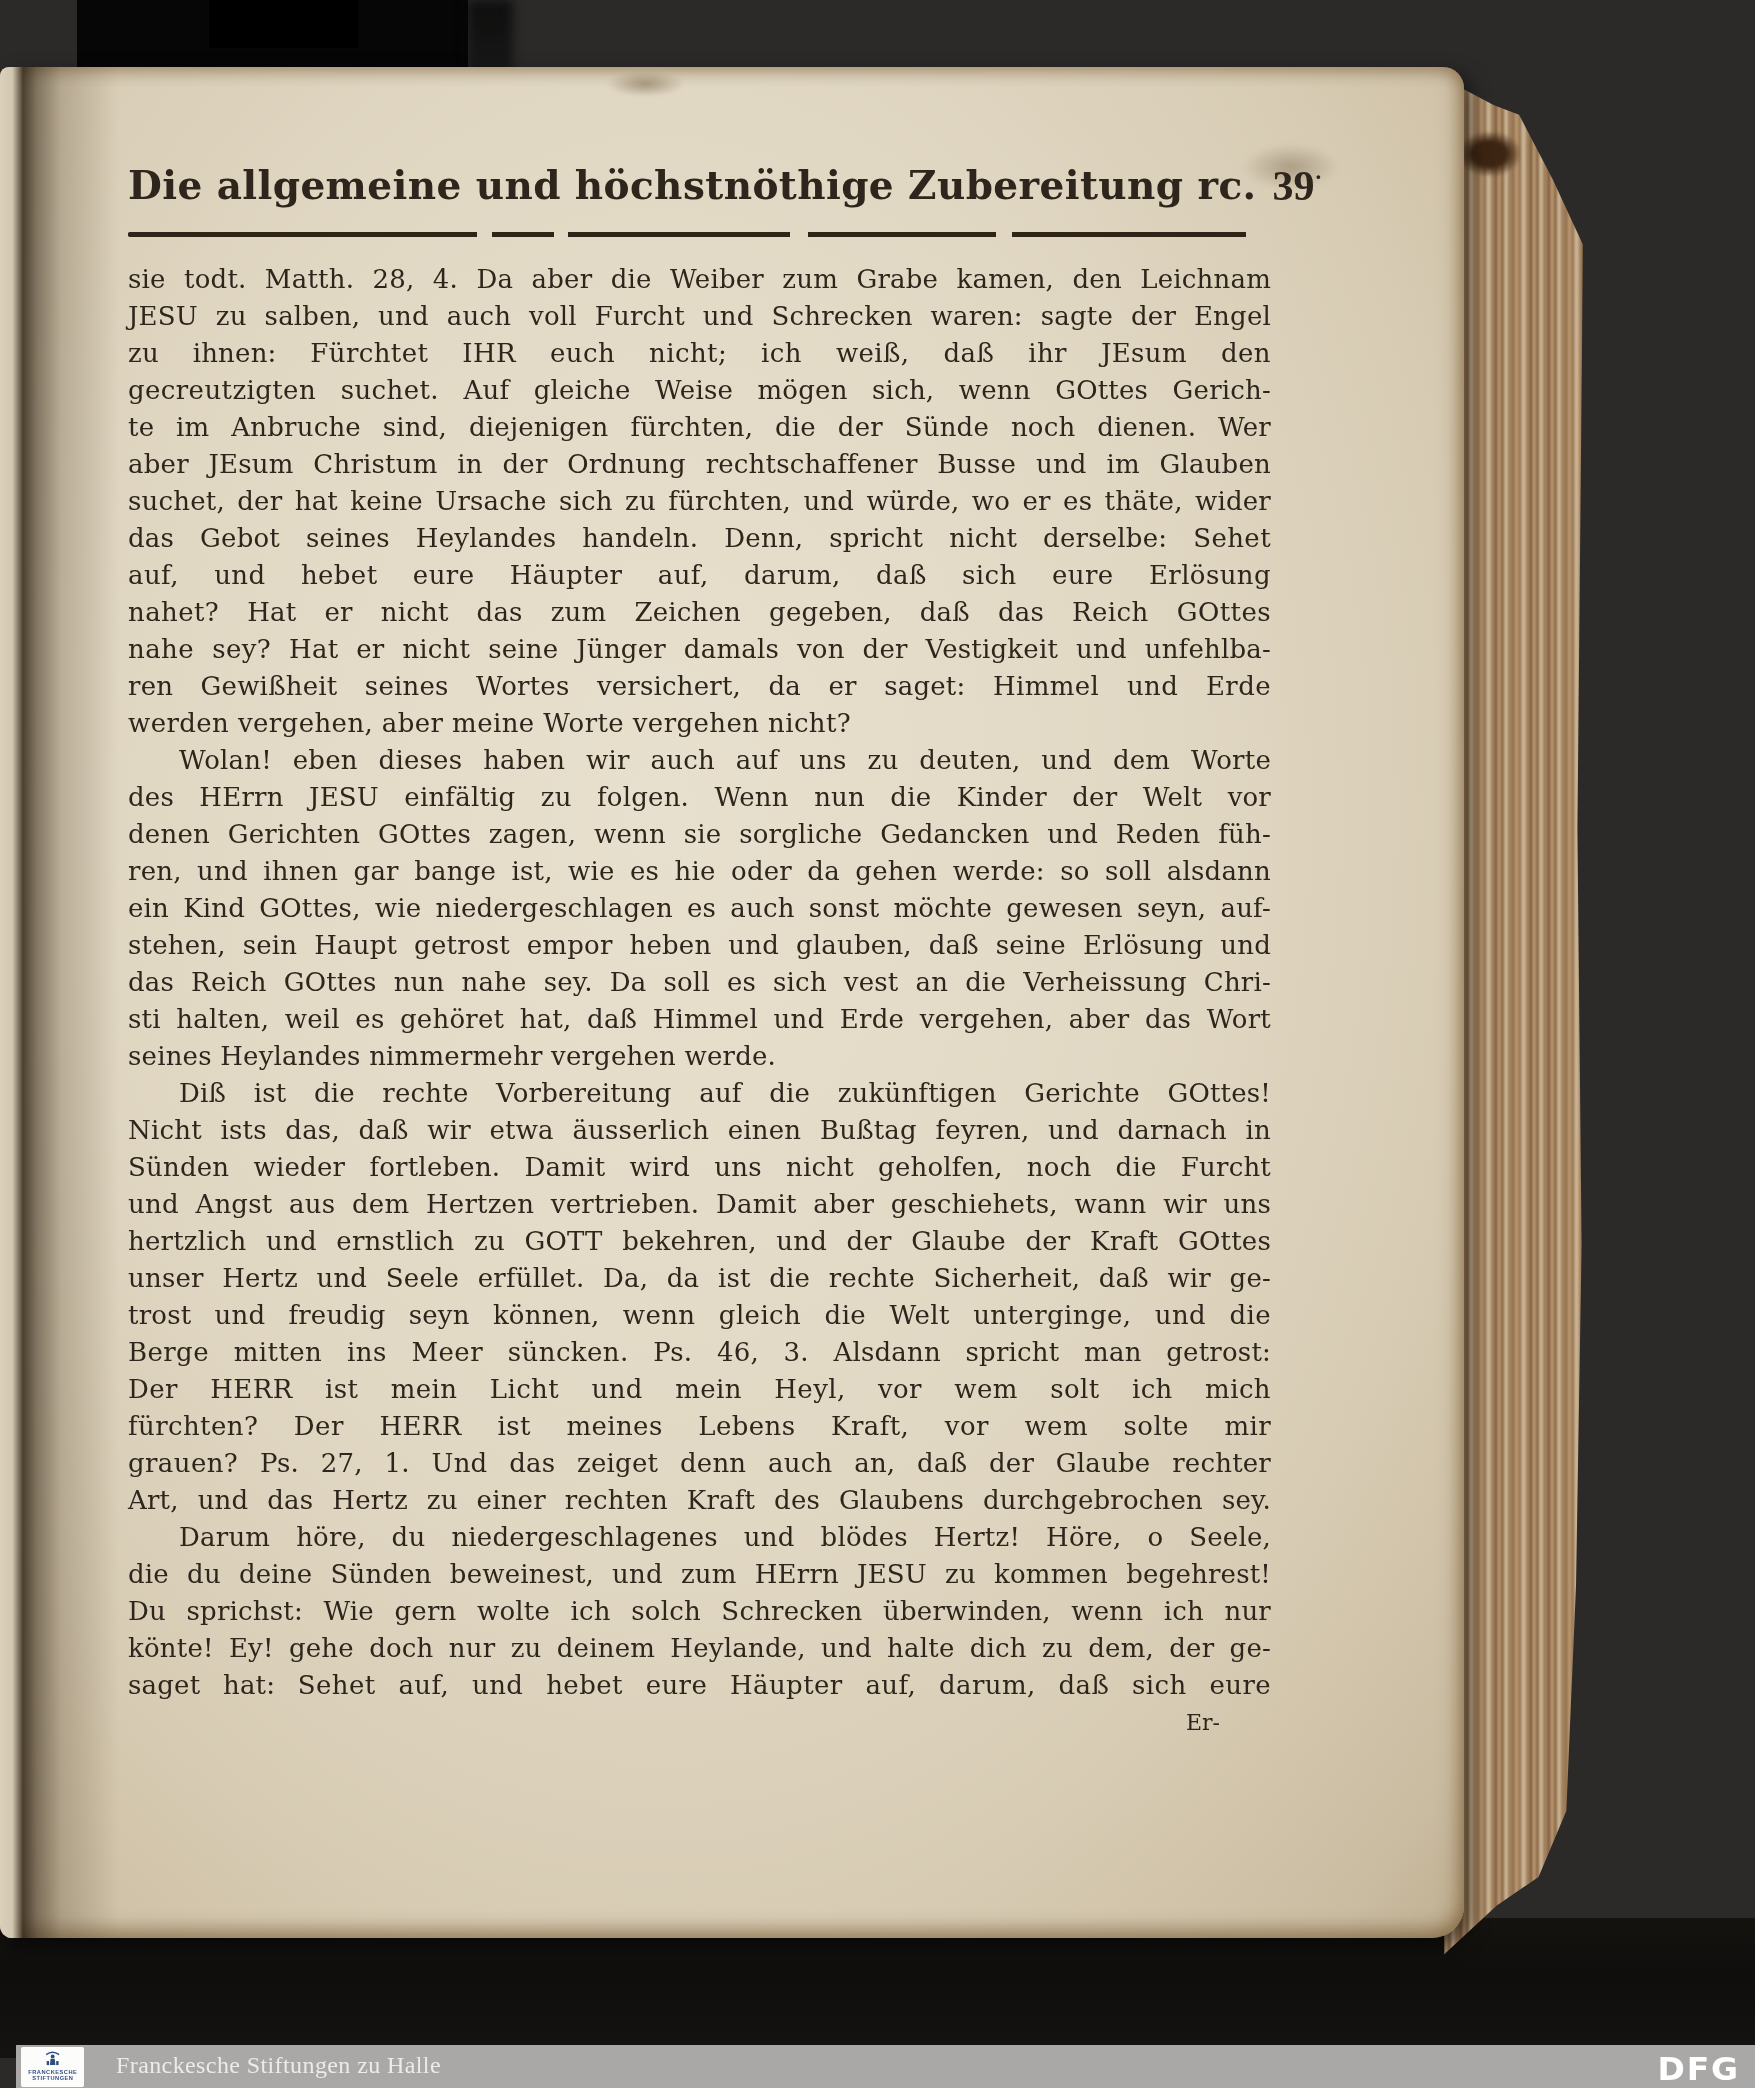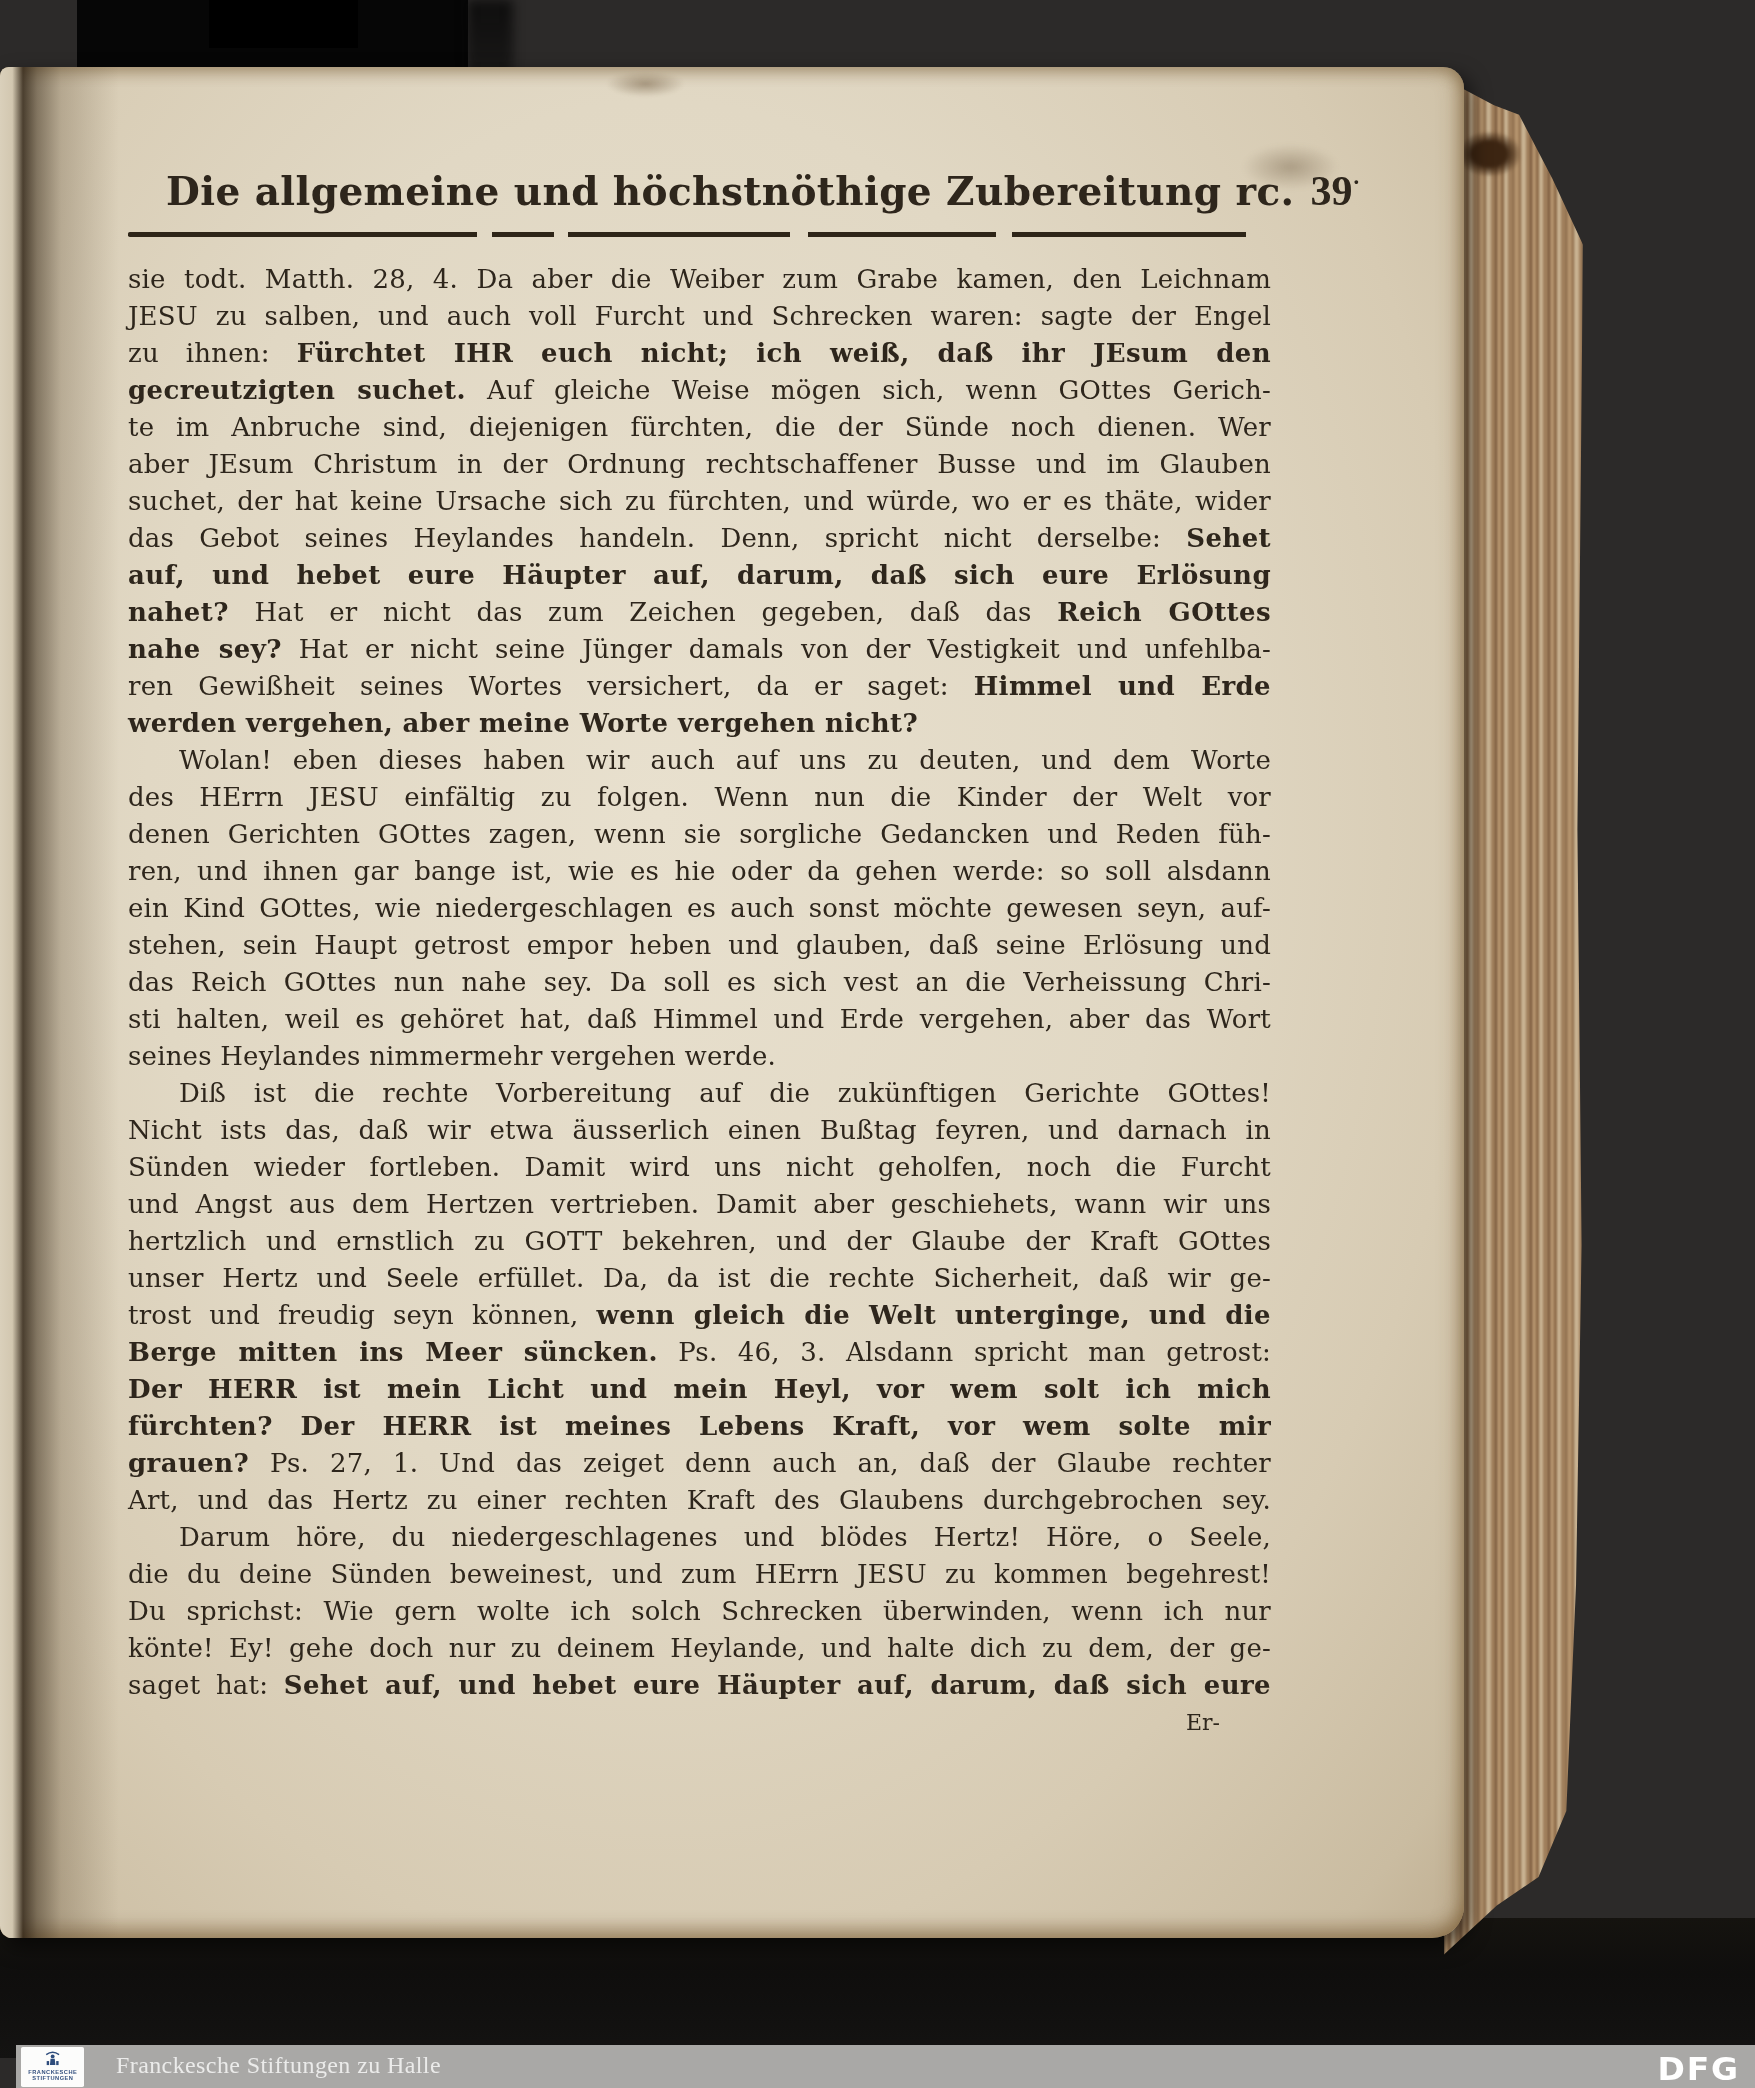--- a/index.html
+++ b/index.html
@@ -74,21 +74,21 @@
     position:absolute; left:606px; top:3.5px; width:79px; height:26px;
     background:radial-gradient(ellipse, rgba(80,55,25,.40), rgba(80,55,25,0) 70%);
     filter:blur(1.8px);
   }
 
   
   .text-block {
     position:absolute; left:128px; top:95px; width:1143px;
     color:#2e261c;
   }
-  .pg-header { display:flex; align-items:center; height:58px;margin-left:38px; }
+  .pg-header { display:flex; align-items:flex-start; height:58px; }
   .pg-title {
     flex:1; text-align:center; font-weight:bold; font-size:39px;
     letter-spacing:0.4px; white-space:nowrap;
   }
   .pg-num { font-weight:bold; font-size:42px; padding-left:16px;font-family:Liberation Serif, serif; }
   .pg-dot { font-size:23px; vertical-align:super; font-weight:bold; }
   .rule {
     margin-top:12.3px; height:4.4px; width:1145px;
     background:linear-gradient(90deg,
       #2e2518 0 30.5%, rgba(0,0,0,0) 30.5% 31.8%,
@@ -98,21 +98,21 @@
       #2e2518 77.2% 97.6%, rgba(0,0,0,0) 97.6%);
     border-radius:1.8px;
   }
   .body-lines { margin-top:24px; font-size:26px; letter-spacing:0.2px; }
   .line {
     line-height:37px; text-align:justify; text-align-last:justify;
     white-space:normal;
   }
   .line.flush { text-align-last:left; }
   .line.indent { text-indent:51px; }
-  .line .em { font-weight:bold; letter-spacing:0.4px; }
+  .line .em { font-weight:normal; letter-spacing:0.4px; }
   .catchword {
     line-height:37px; text-align:right; padding-right:51px; font-size:22px;
   }
 
   
   .footer {
     position:absolute; left:16px; top:2045px; width:1756px; height:43px;
     background:#a9a8a6; z-index:10;
   }
   .footer-logo {

